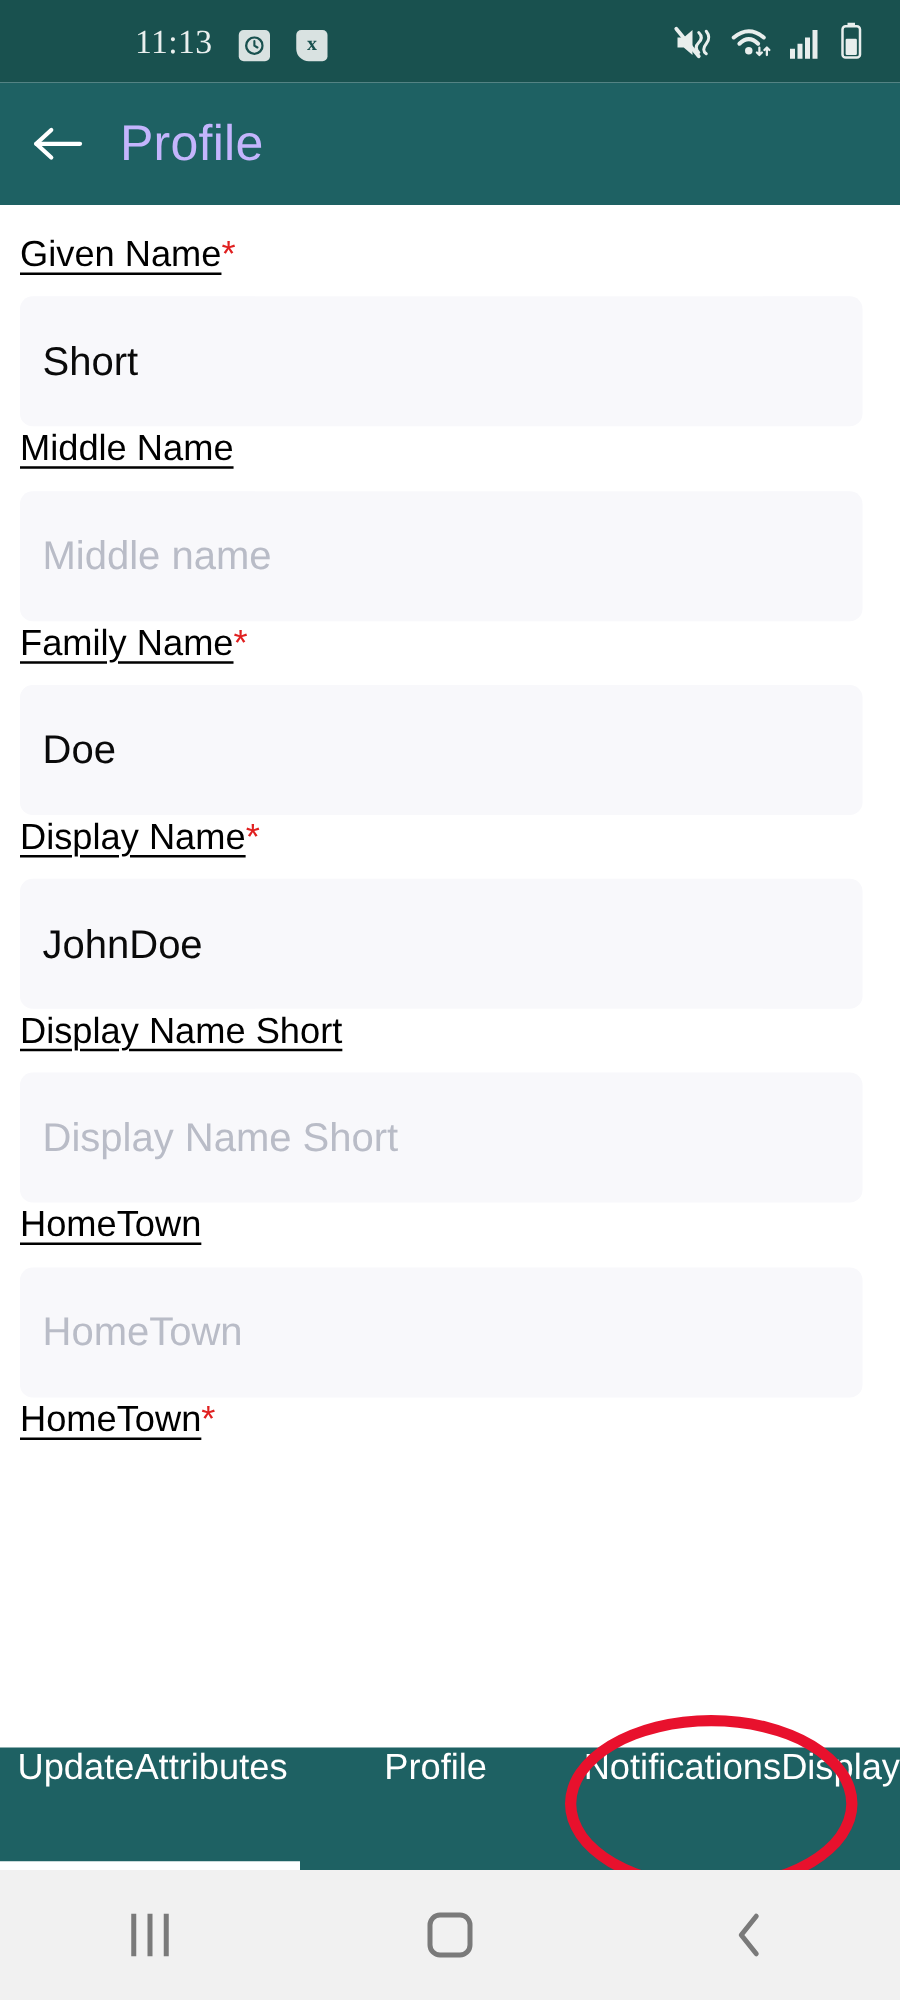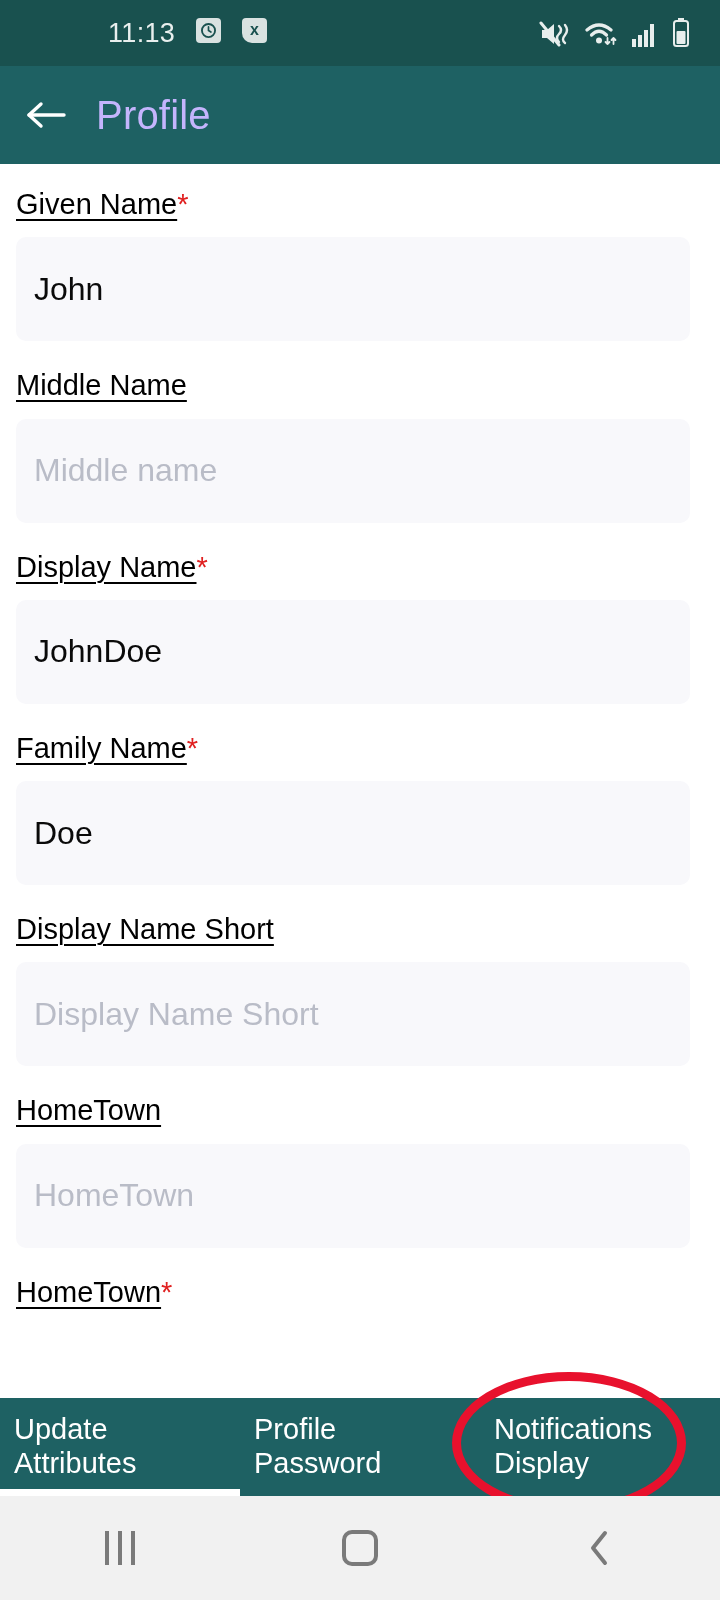--- a/index.html
+++ b/index.html
@@ -10,21 +10,21 @@
     overflow:hidden;
   }
   .phone { position:relative; width:720px; height:1600px; background:#ffffff; }
 
   
   .statusbar {
     position:absolute; top:0; left:0; width:720px; height:66px;
     background:#19514f; color:#e8eeed;
     display:flex; align-items:center;
   }
-  .sb-left { display:flex; align-items:flex-start; gap:21px; margin-left:108px; }
+  .sb-left { display:flex; align-items:flex-end; gap:21px; margin-left:108px;font-family:Liberation Serif, serif; }
   .sb-clock { font-size:27px; letter-spacing:.3px; color:#e9efee; }
   .sb-badge {
     width:25px; height:25px; border-radius:4px; background:#d9e2e1;
     display:flex; align-items:center; justify-content:center;
     color:#19514f; font-size:16px; font-weight:bold; line-height:1;
   }
   .sb-badge.clipped { border-radius:4px 4px 4px 10px; }
   .sb-right { margin-left:auto; margin-right:30px; display:flex; align-items:flex-end; gap:13px; }
   .sb-right svg { display:block; }
 
@@ -40,21 +40,21 @@
   .appbar-title {
     margin-left:26px; color:#c4b5fd; font-size:40px; font-weight:400;
     letter-spacing:.2px;
   }
 
   
   .form {
     position:absolute; top:164px; left:0; width:720px; bottom:0;
     padding:0 16px; background:#ffffff;
   }
-  .field { margin-top:26px; }
+  .field { }
   .field:first-child { margin-top:22px; }
   .field-label {
     display:inline-block;
     font-size:29px; color:#000000; line-height:1.25;
     white-space:nowrap;
   }
   .label-text {
     text-decoration:underline;
     text-decoration-thickness:2px;
     text-underline-offset:5px;
@@ -70,21 +70,21 @@
   .input-text { font-size:32px; color:#0a0a0a; }
   .input-text.placeholder { color:#b9bcc7; }
 
   
   .tabbar {
     position:absolute; left:0; bottom:104px; width:720px; height:98px;
     background:#1e6163; display:flex;
   }
   .tab {
     flex:1; position:relative;
-    display:flex; flex-direction:column; justify-content:center;
+    display:flex; flex-direction:row; justify-content:center;
     padding-left:14px;
   }
   .tab-line {
     font-size:29px; color:#ffffff; line-height:1.16; white-space:nowrap;
   }
   .tab-indicator {
     position:absolute; left:0; bottom:0; width:240px; height:7px;
     background:#ffffff;
   }
 
@@ -166,42 +166,42 @@
       </svg>
     </div>
     <div class="appbar-title">Profile</div>
   </div>
 
   <div class="form">
 
     <div class="field">
       <div class="field-label"><span class="label-text">Given Name</span><span class="req">*</span></div>
       <div class="input-box">
-        <span class="input-text">John</span>
+        <span class="input-text">Short</span>
       </div>
     </div>
 
     <div class="field">
       <div class="field-label"><span class="label-text">Middle Name</span></div>
       <div class="input-box">
         <span class="input-text placeholder">Middle name</span>
       </div>
     </div>
 
     <div class="field">
+      <div class="field-label"><span class="label-text">Family Name</span><span class="req">*</span></div>
+      <div class="input-box">
+        <span class="input-text">Doe</span>
+      </div>
+    </div>
+
+    <div class="field">
       <div class="field-label"><span class="label-text">Display Name</span><span class="req">*</span></div>
       <div class="input-box">
         <span class="input-text">JohnDoe</span>
-      </div>
-    </div>
-
-    <div class="field">
-      <div class="field-label"><span class="label-text">Family Name</span><span class="req">*</span></div>
-      <div class="input-box">
-        <span class="input-text">Doe</span>
       </div>
     </div>
 
     <div class="field">
       <div class="field-label"><span class="label-text">Display Name Short</span></div>
       <div class="input-box">
         <span class="input-text placeholder">Display Name Short</span>
       </div>
     </div>
 
@@ -218,21 +218,20 @@
 
   </div>
 
   <div class="tabbar">
     <div class="tab">
       <span class="tab-line">Update</span>
       <span class="tab-line">Attributes</span>
     </div>
     <div class="tab">
       <span class="tab-line">Profile</span>
-      <span class="tab-line">Password</span>
     </div>
     <div class="tab">
       <span class="tab-line">Notifications</span>
       <span class="tab-line">Display</span>
     </div>
     <div class="tab-indicator"></div>
   </div>
 
   <div class="annotation"></div>
 

